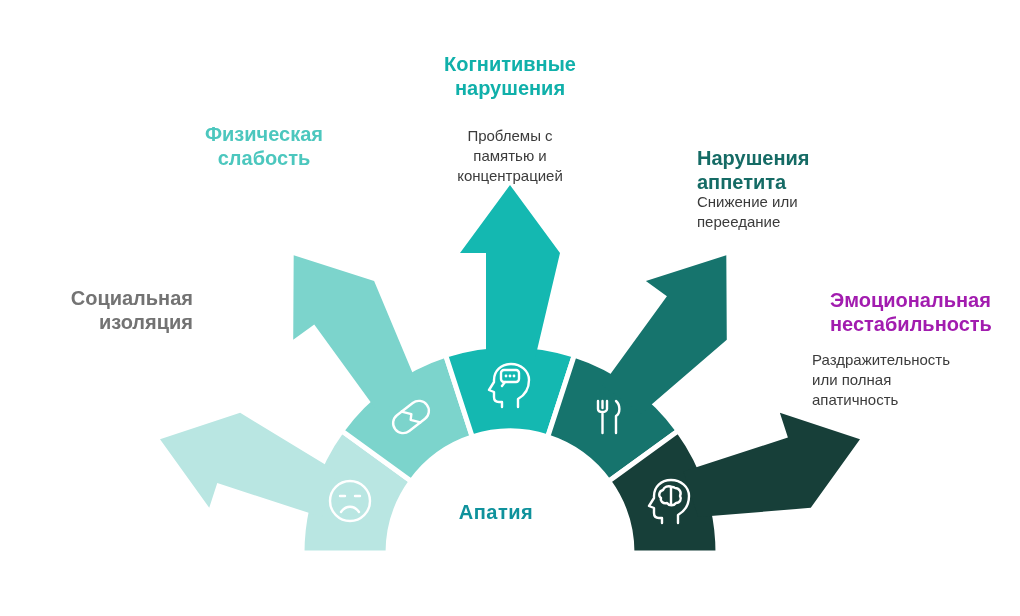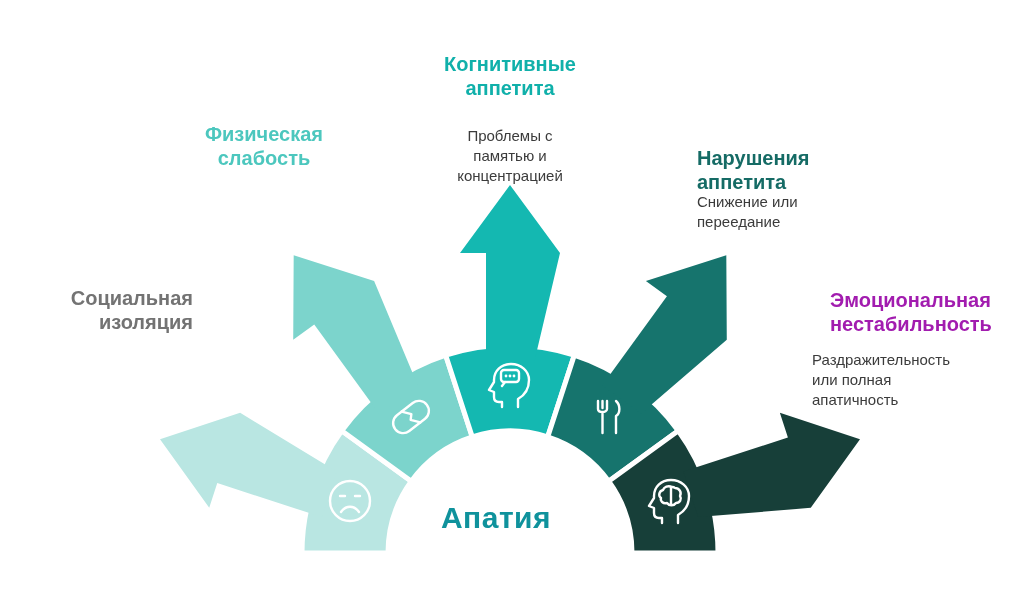--- a/index.html
+++ b/index.html
@@ -33,21 +33,21 @@
   .b3b { left:410px;  top:114px; width:200px; text-align:center;margin-top:12px; }
   .b4h { left:697px;  top:146px; }
   .b4b { left:697px;  top:192px; }
   .b5h { left:830px;  top:288px; }
   .b5b { left:812px;  top:350px; }
   .title {
     position:absolute;
     left:0; top:501px;
     width:992px;
     text-align:center;
-    font-size:30px;
+    font-size:20px;
     font-weight:bold;
     letter-spacing:0.5px;
   }
   .seg { stroke:#ffffff; stroke-width:5; }
   .icon { stroke:#ffffff; stroke-width:2.4; fill:none; stroke-linecap:round; stroke-linejoin:round; }
   .icon-fill { fill:#ffffff; stroke:none; }
 </style>
 </head>
 <body>
 
@@ -108,21 +108,21 @@
     </g>
   </svg>
 
   <div class="label-heading b1h" style="color: #737373;">Социальная
 изоляция</div>
 
   <div class="label-heading b2h" style="color: rgb(76, 199, 190);">Физическая
 слабость</div>
 
   <div class="label-heading b3h" style="color: rgb(16, 176, 170);">Когнитивные
-аппетита</div>
+нарушения</div>
   <div class="label-body b3b">Проблемы с
 памятью и
 концентрацией</div>
 
   <div class="label-heading b4h" style="color: rgb(21, 107, 101);">Нарушения
 аппетита</div>
   <div class="label-body b4b">Снижение или
 переедание</div>
 
   <div class="label-heading b5h" style="color: #a21caf;">Эмоциональная

